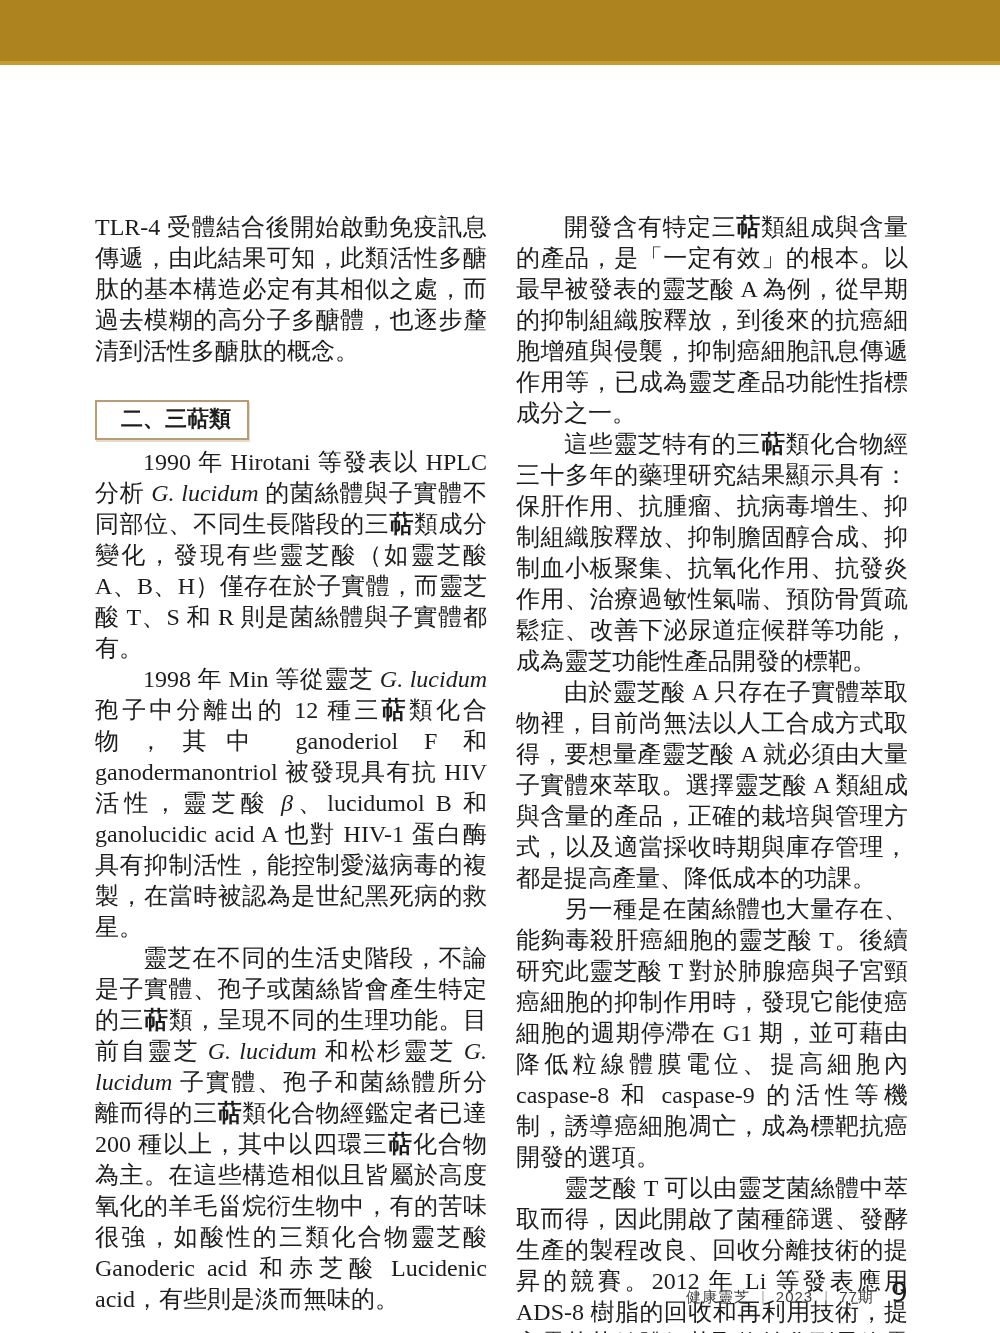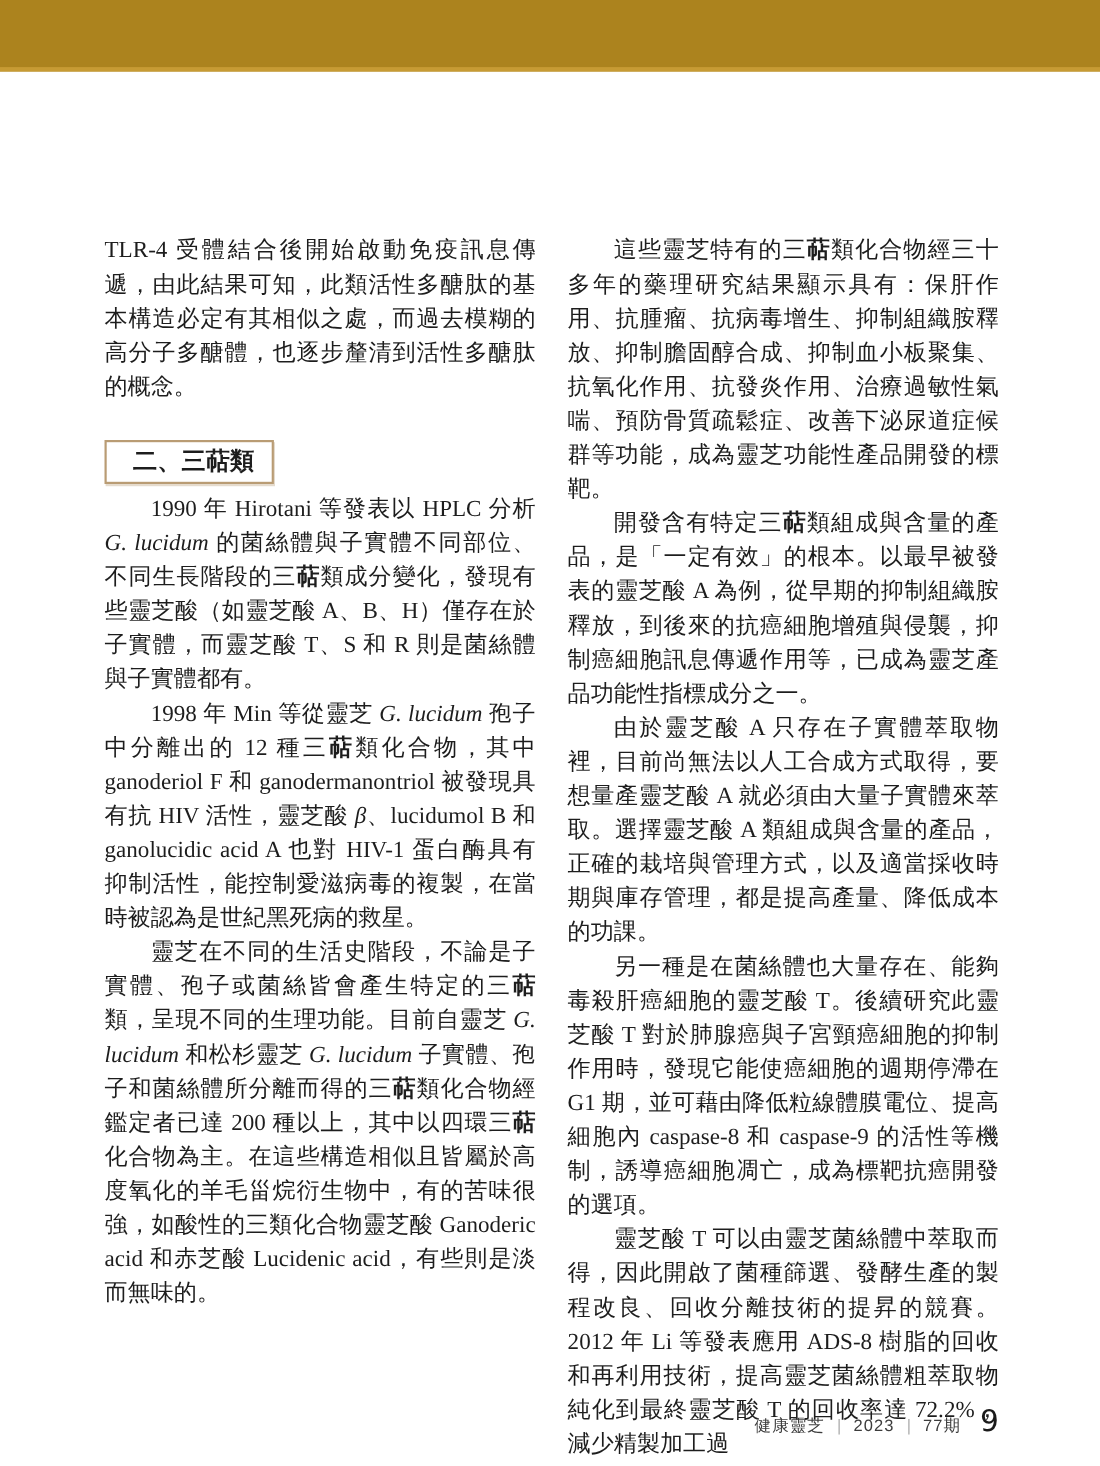--- a/index.html
+++ b/index.html
@@ -24,21 +24,21 @@
     position: absolute;
     top: 212px;
     left: 95px;
     width: 813px;
     display: flex;
     gap: 29px;
   }
   .col { width: 392px; }
   .para {
     margin: 0;
-    font-size: 21px;
+    font-size: 24px;
     line-height: 31px;
     text-align: justify;
     text-justify: inter-character;
     text-indent: 2em;
   }
   .para.noindent { text-indent: 0; }
   .para i { font-style: italic; }
   .para b, .heading-box b { font-weight: 700; }
   .heading-box {
     display: inline-block;
@@ -82,22 +82,22 @@
       <p class="para noindent">TLR-4 受體結合後開始啟動免疫訊息傳遞，由此結果可知，此類活性多醣肽的基本構造必定有其相似之處，而過去模糊的高分子多醣體，也逐步釐清到活性多醣肽的概念。</p>
       <div class="heading-box">
         <span>二、三<b>萜</b>類</span>
       </div>
       <p class="para">1990 年 Hirotani 等發表以 HPLC 分析 <i>G. lucidum</i> 的菌絲體與子實體不同部位、不同生長階段的三<b>萜</b>類成分變化，發現有些靈芝酸（如靈芝酸 A、B、H）僅存在於子實體，而靈芝酸 T、S 和 R 則是菌絲體與子實體都有。</p>
       <p class="para">1998 年 Min 等從靈芝 <i>G. lucidum</i> 孢子中分離出的 12 種三<b>萜</b>類化合物，其中 ganoderiol F 和 ganodermanontriol 被發現具有抗 HIV 活性，靈芝酸 <i>β</i>、lucidumol B 和 ganolucidic acid A 也對 HIV-1 蛋白酶具有抑制活性，能控制愛滋病毒的複製，在當時被認為是世紀黑死病的救星。</p>
       <p class="para">靈芝在不同的生活史階段，不論是子實體、孢子或菌絲皆會產生特定的三<b>萜</b>類，呈現不同的生理功能。目前自靈芝 <i>G. lucidum</i> 和松杉靈芝 <i>G. lucidum</i> 子實體、孢子和菌絲體所分離而得的三<b>萜</b>類化合物經鑑定者已達 200 種以上，其中以四環三<b>萜</b>化合物為主。在這些構造相似且皆屬於高度氧化的羊毛甾烷衍生物中，有的苦味很強，如酸性的三類化合物靈芝酸 Ganoderic acid 和赤芝酸 Lucidenic acid，有些則是淡而無味的。</p>
     </section>
 
     <section class="col">
+      <p class="para">開發含有特定三<b>萜</b>類組成與含量的產品，是「一定有效」的根本。以最早被發表的靈芝酸 A 為例，從早期的抑制組織胺釋放，到後來的抗癌細胞增殖與侵襲，抑制癌細胞訊息傳遞作用等，已成為靈芝產品功能性指標成分之一。</p>
       <p class="para">這些靈芝特有的三<b>萜</b>類化合物經三十多年的藥理研究結果顯示具有：保肝作用、抗腫瘤、抗病毒增生、抑制組織胺釋放、抑制膽固醇合成、抑制血小板聚集、抗氧化作用、抗發炎作用、治療過敏性氣喘、預防骨質疏鬆症、改善下泌尿道症候群等功能，成為靈芝功能性產品開發的標靶。</p>
-      <p class="para">開發含有特定三<b>萜</b>類組成與含量的產品，是「一定有效」的根本。以最早被發表的靈芝酸 A 為例，從早期的抑制組織胺釋放，到後來的抗癌細胞增殖與侵襲，抑制癌細胞訊息傳遞作用等，已成為靈芝產品功能性指標成分之一。</p>
       <p class="para">由於靈芝酸 A 只存在子實體萃取物裡，目前尚無法以人工合成方式取得，要想量產靈芝酸 A 就必須由大量子實體來萃取。選擇靈芝酸 A 類組成與含量的產品，正確的栽培與管理方式，以及適當採收時期與庫存管理，都是提高產量、降低成本的功課。</p>
       <p class="para">另一種是在菌絲體也大量存在、能夠毒殺肝癌細胞的靈芝酸 T。後續研究此靈芝酸 T 對於肺腺癌與子宮頸癌細胞的抑制作用時，發現它能使癌細胞的週期停滯在 G1 期，並可藉由降低粒線體膜電位、提高細胞內 caspase-8 和 caspase-9 的活性等機制，誘導癌細胞凋亡，成為標靶抗癌開發的選項。</p>
       <p class="para">靈芝酸 T 可以由靈芝菌絲體中萃取而得，因此開啟了菌種篩選、發酵生產的製程改良、回收分離技術的提昇的競賽。2012 年 Li 等發表應用 ADS-8 樹脂的回收和再利用技術，提高靈芝菌絲體粗萃取物純化到最終靈芝酸 T 的回收率達 72.2%，減少精製加工過</p>
     </section>
 
   </main>
 
   <footer class="footer">
     <span class="small">健康靈芝</span>
     <span class="sep">|</span>

